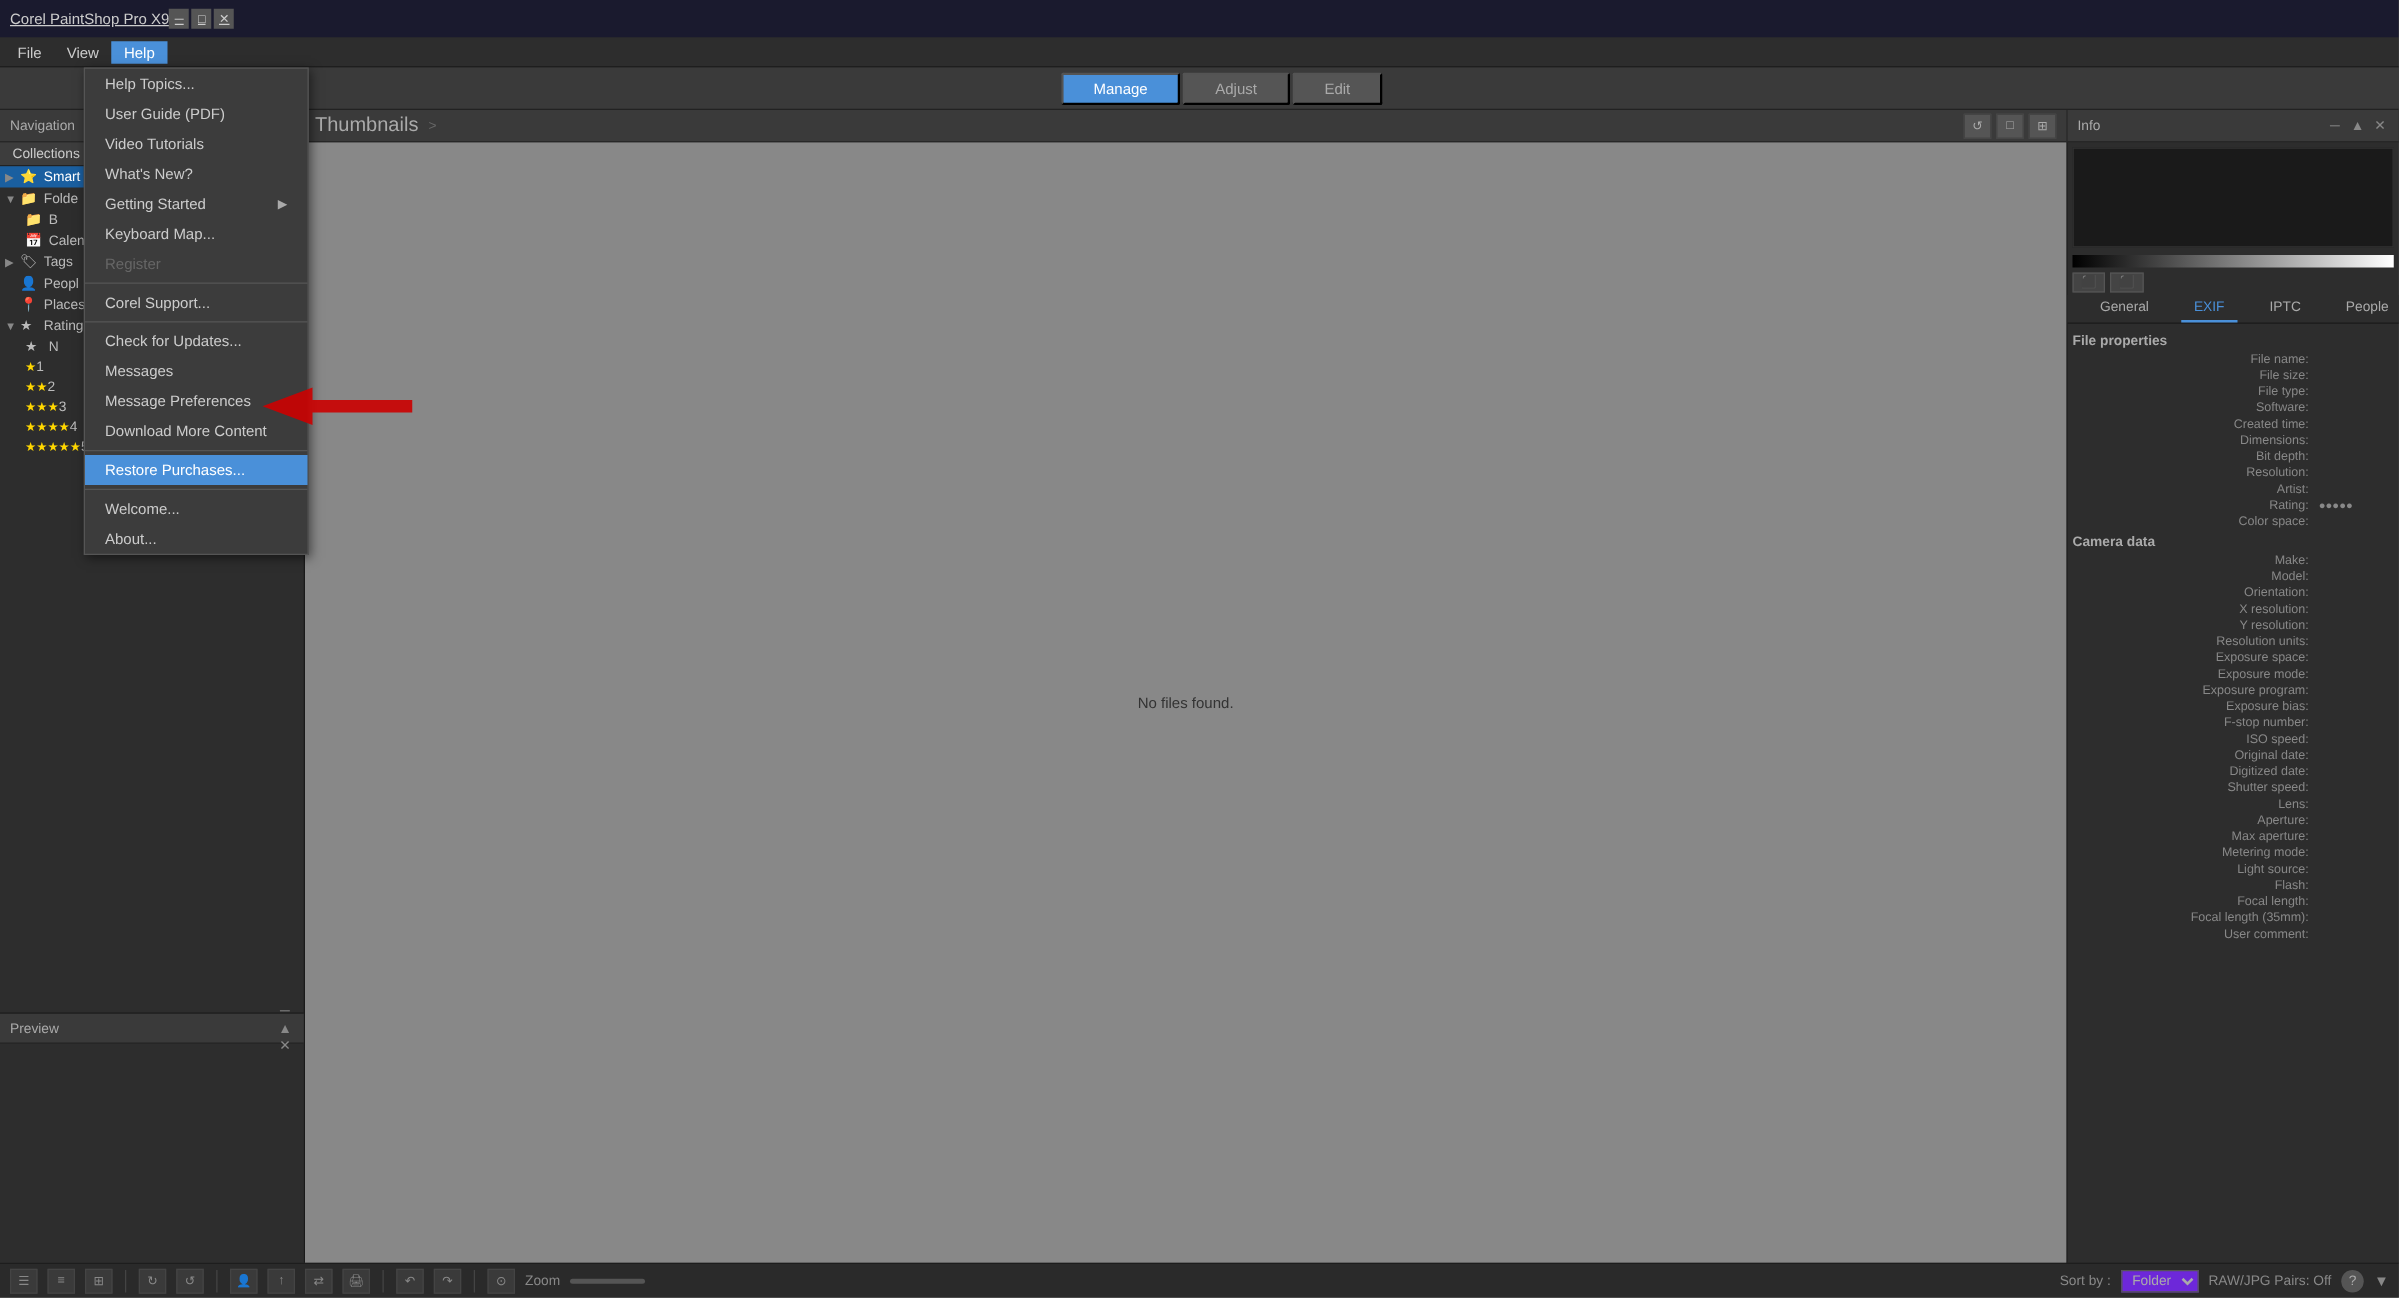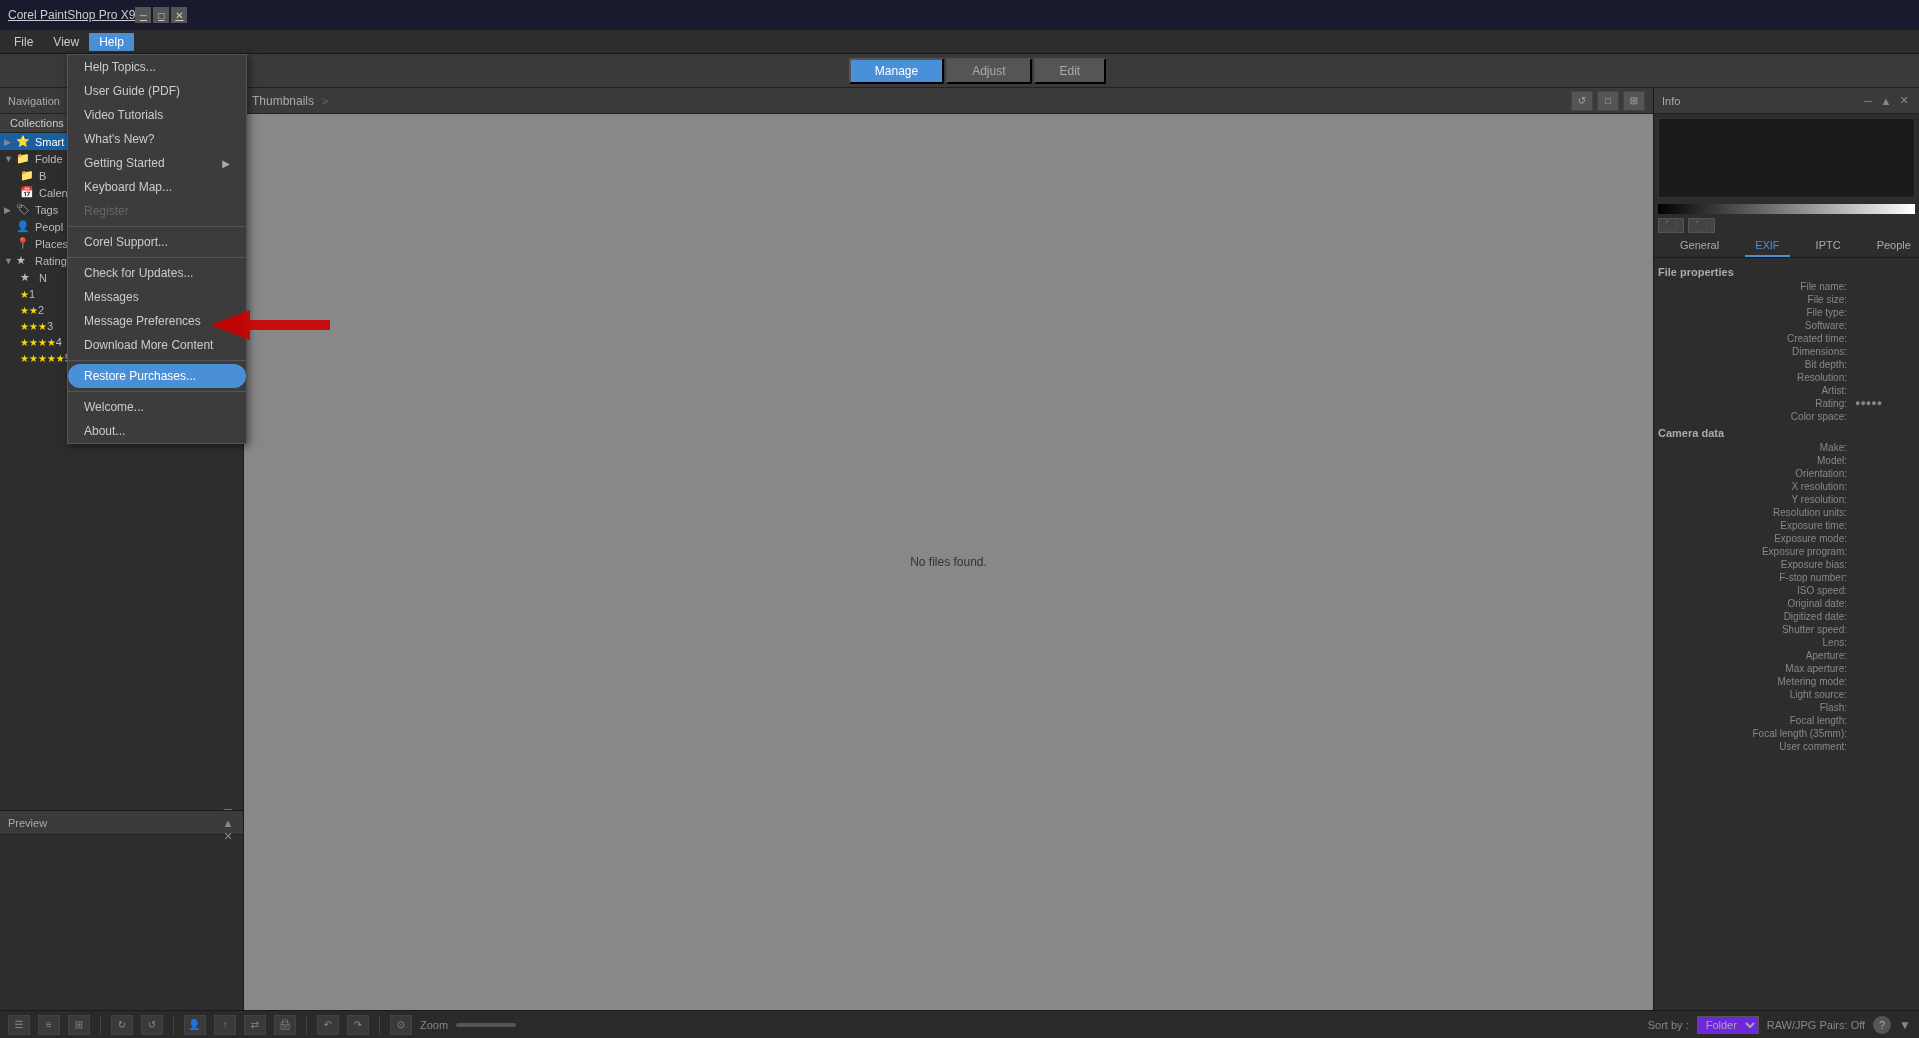--- a/index.html
+++ b/index.html
@@ -168,21 +168,21 @@
       background: #3a3a3a;
       height: 26px;
       display: flex;
       align-items: center;
       padding: 0 8px;
       border-bottom: 1px solid #222;
       gap: 8px;
     }
     .breadcrumb-item {
       color: #aaa;
-      font-size: 12px;
+      font-size: 16px;
     }
     .breadcrumb-sep { color: #666; font-size: 11px; }
     .view-controls { margin-left: auto; display: flex; gap: 4px; align-items: center; }
     .view-btn {
       width: 22px; height: 20px;
       background: #555;
       border: 1px solid #444;
       color: #aaa;
       cursor: pointer;
       font-size: 10px;
@@ -343,21 +343,21 @@
     .help-menu-item {
       padding: 5px 16px;
       color: #ccc;
       cursor: pointer;
       font-size: 12px;
       display: flex;
       align-items: center;
       justify-content: space-between;
       white-space: nowrap;
     }
-    .help-menu-item.highlighted { background: #4a90d9; color: white; border-radius: 12px; }
+    .help-menu-item.highlighted { background: #4a90d9; color: white; }
     .help-menu-item.disabled { color: #666; cursor: default; }
     .help-menu-separator { height: 1px; background: #555; margin: 3px 0; }
     .submenu-arrow { font-size: 10px; color: #aaa; }
 
     
     #red-arrow {
       position: absolute;
       top: 305px;
       left: 170px;
       z-index: 2000;
@@ -588,21 +588,21 @@
       </div>
       <div class="info-row">
         <span class="info-label">Y resolution:</span>
         <span class="info-value"></span>
       </div>
       <div class="info-row">
         <span class="info-label">Resolution units:</span>
         <span class="info-value"></span>
       </div>
       <div class="info-row">
-        <span class="info-label">Exposure time:</span>
+        <span class="info-label">Exposure space:</span>
         <span class="info-value"></span>
       </div>
       <div class="info-row">
         <span class="info-label">Exposure mode:</span>
         <span class="info-value"></span>
       </div>
       <div class="info-row">
         <span class="info-label">Exposure program:</span>
         <span class="info-value"></span>
       </div>

